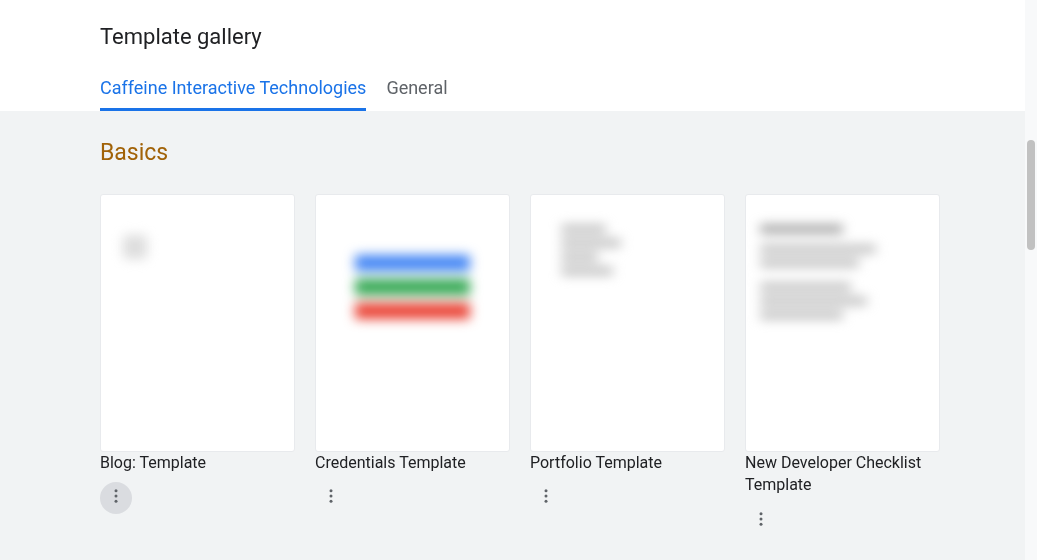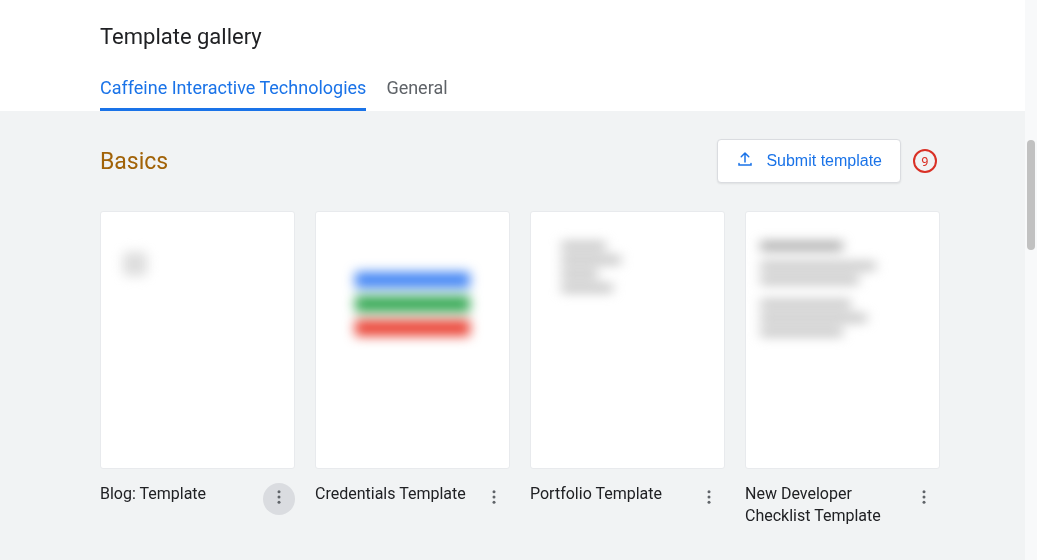--- a/index.html
+++ b/index.html
@@ -120,22 +120,22 @@
     }
     .blur-line {
       height: 8px;
       border-radius: 2px;
       margin-bottom: 6px;
     }
     .template-footer {
       display: flex;
       justify-content: flex-start;
       align-items: flex-start;
-      margin-top: 14px;
       gap: 8px;
+      flex-direction: column;
     }
     .template-name {
       font-size: 16px;
       color: #202124;
       line-height: 1.4;
       flex: 1;
     }
     .more-btn {
       width: 32px;
       height: 32px;
@@ -179,32 +179,20 @@
   <div class="page-title">Template gallery</div>
   <div class="tabs">
     <div class="tab active">Caffeine Interactive Technologies</div>
     <div class="tab">General</div>
   </div>
 </div>
 
 <div class="content-area">
   <div class="section-header">
     <div class="section-title">Basics</div>
-    <div class="right-controls">
-      <button class="submit-btn">
-        <span>
-          <svg viewBox="0 0 24 24" fill="none" stroke="#1a73e8" stroke-width="2">
-            <path d="M12 16V4M12 4L7 9M12 4L17 9" stroke-linecap="round" stroke-linejoin="round"></path>
-            <path d="M4 18v2h16v-2" stroke-linecap="round"></path>
-          </svg>
-        </span>
-        <span>Submit template</span>
-      </button>
-      <div class="annotation-badge">9</div>
-    </div>
   </div>
 
   <div class="templates-grid">
 
     <div class="template-card">
       <div class="template-thumb">
         <div class="thumb-blur">
           <div style="width:24px;height:24px;background:#ddd;border-radius:4px;margin:20px 0 0 8px;"></div>
         </div>
       </div>

